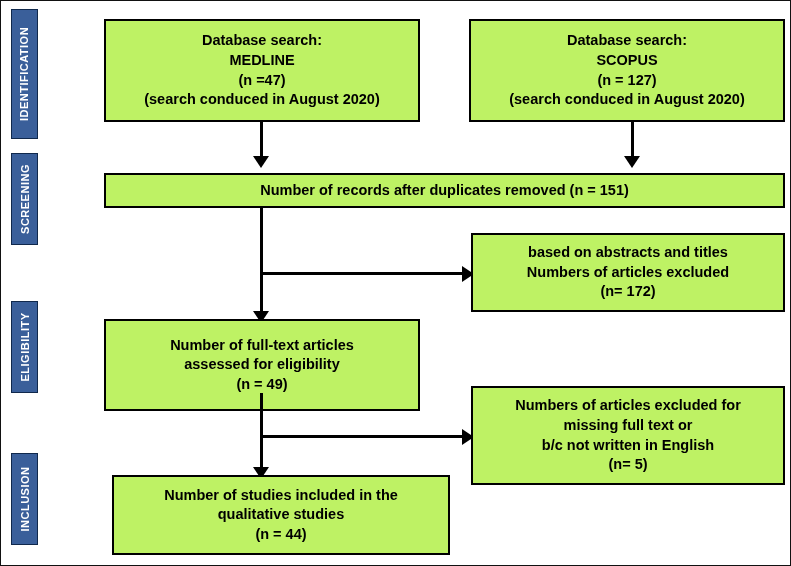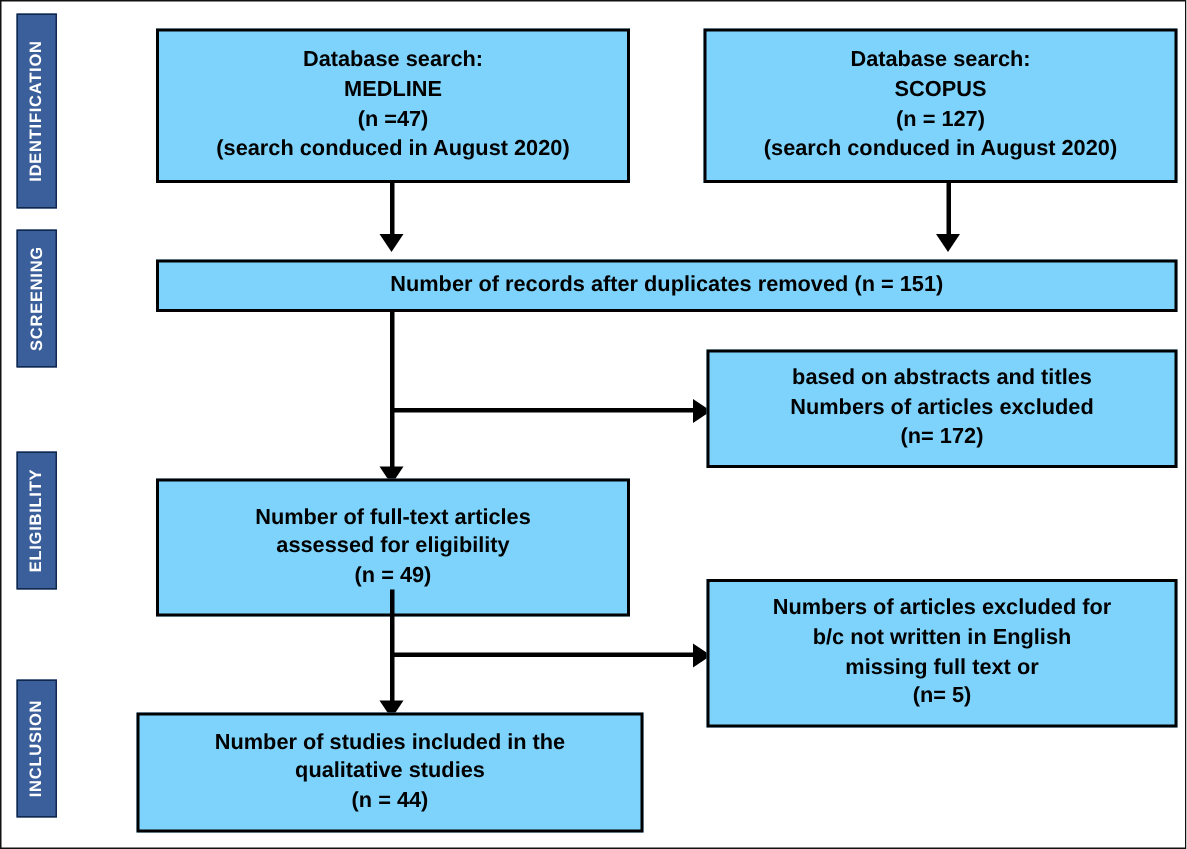--- a/index.html
+++ b/index.html
@@ -30,21 +30,21 @@
     justify-content: center;
     box-sizing: border-box;
   }
   .stage-label span {
     transform: rotate(-90deg);
     white-space: nowrap;
     display: block;
   }
   .box {
     position: absolute;
-    background: #7dd3fc;
+    background: #bef264;
     border: 2px solid #000000;
     box-sizing: border-box;
     display: flex;
     flex-direction: column;
     align-items: center;
     justify-content: center;
     text-align: center;
     font-weight: bold;
     font-size: 14.5px;
     color: #000000;
@@ -143,24 +143,24 @@
   </div>
 
   <div class="arrow arrow-v" style="left:259px; top:392px; height:76px;"></div>
   <div class="head-down" style="left:252px; top:466px;"></div>
 
   <div class="arrow arrow-h" style="left:259px; top:434px; width:205px;"></div>
   <div class="head-right" style="left:461px; top:428px;"></div>
 
   <div class="box" style="left:470px; top:385px; width:314px; height:99px;">
     <span class="line">Numbers of articles excluded for</span>
+    <span class="line">missing full text or</span>
     <span class="line">b/c not written in English</span>
-    <span class="line">missing full text or</span>
     <span class="line">(n= 5)</span>
   </div>
 
-  <div class="box" style="left:90px; top:474px; width:338px; height:80px;">
+  <div class="box" style="left:111px; top:474px; width:338px; height:80px;">
     <span class="line">Number of studies included in the</span>
     <span class="line">qualitative studies</span>
     <span class="line">(n = 44)</span>
   </div>
 
 </div>
 
 </body></html>

